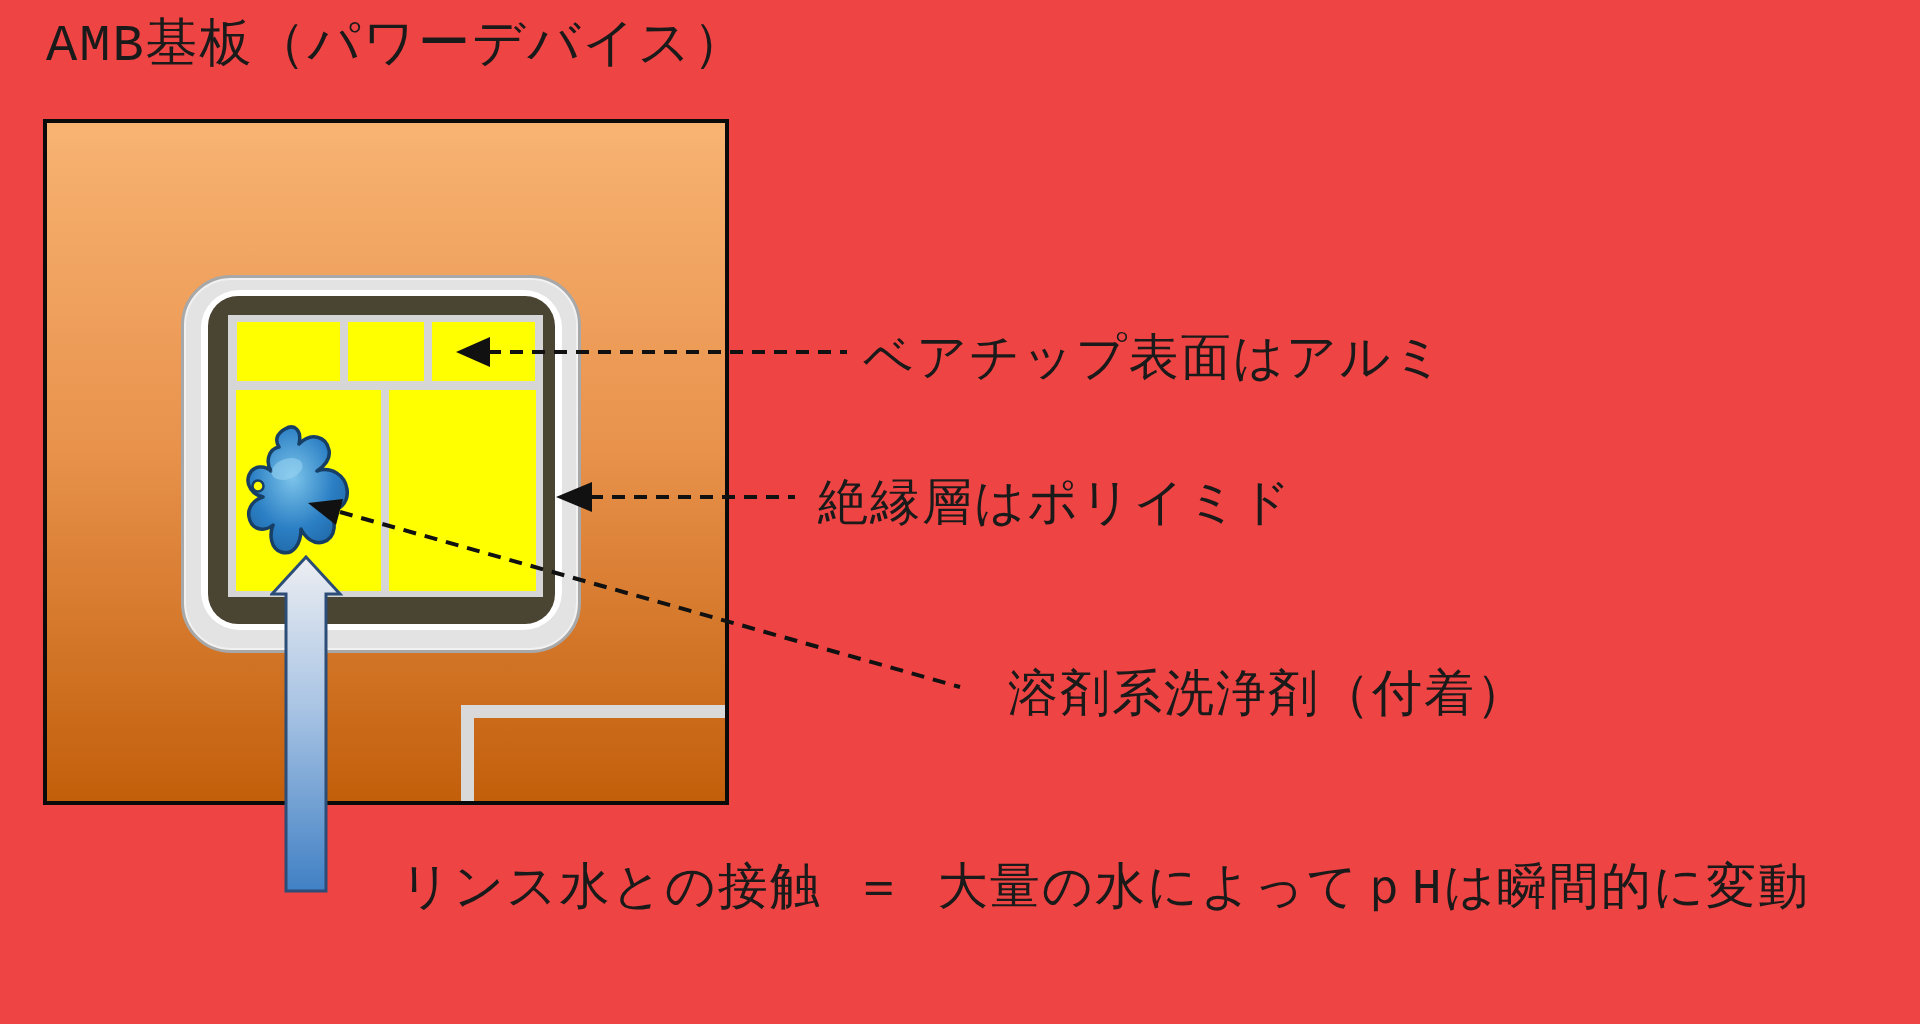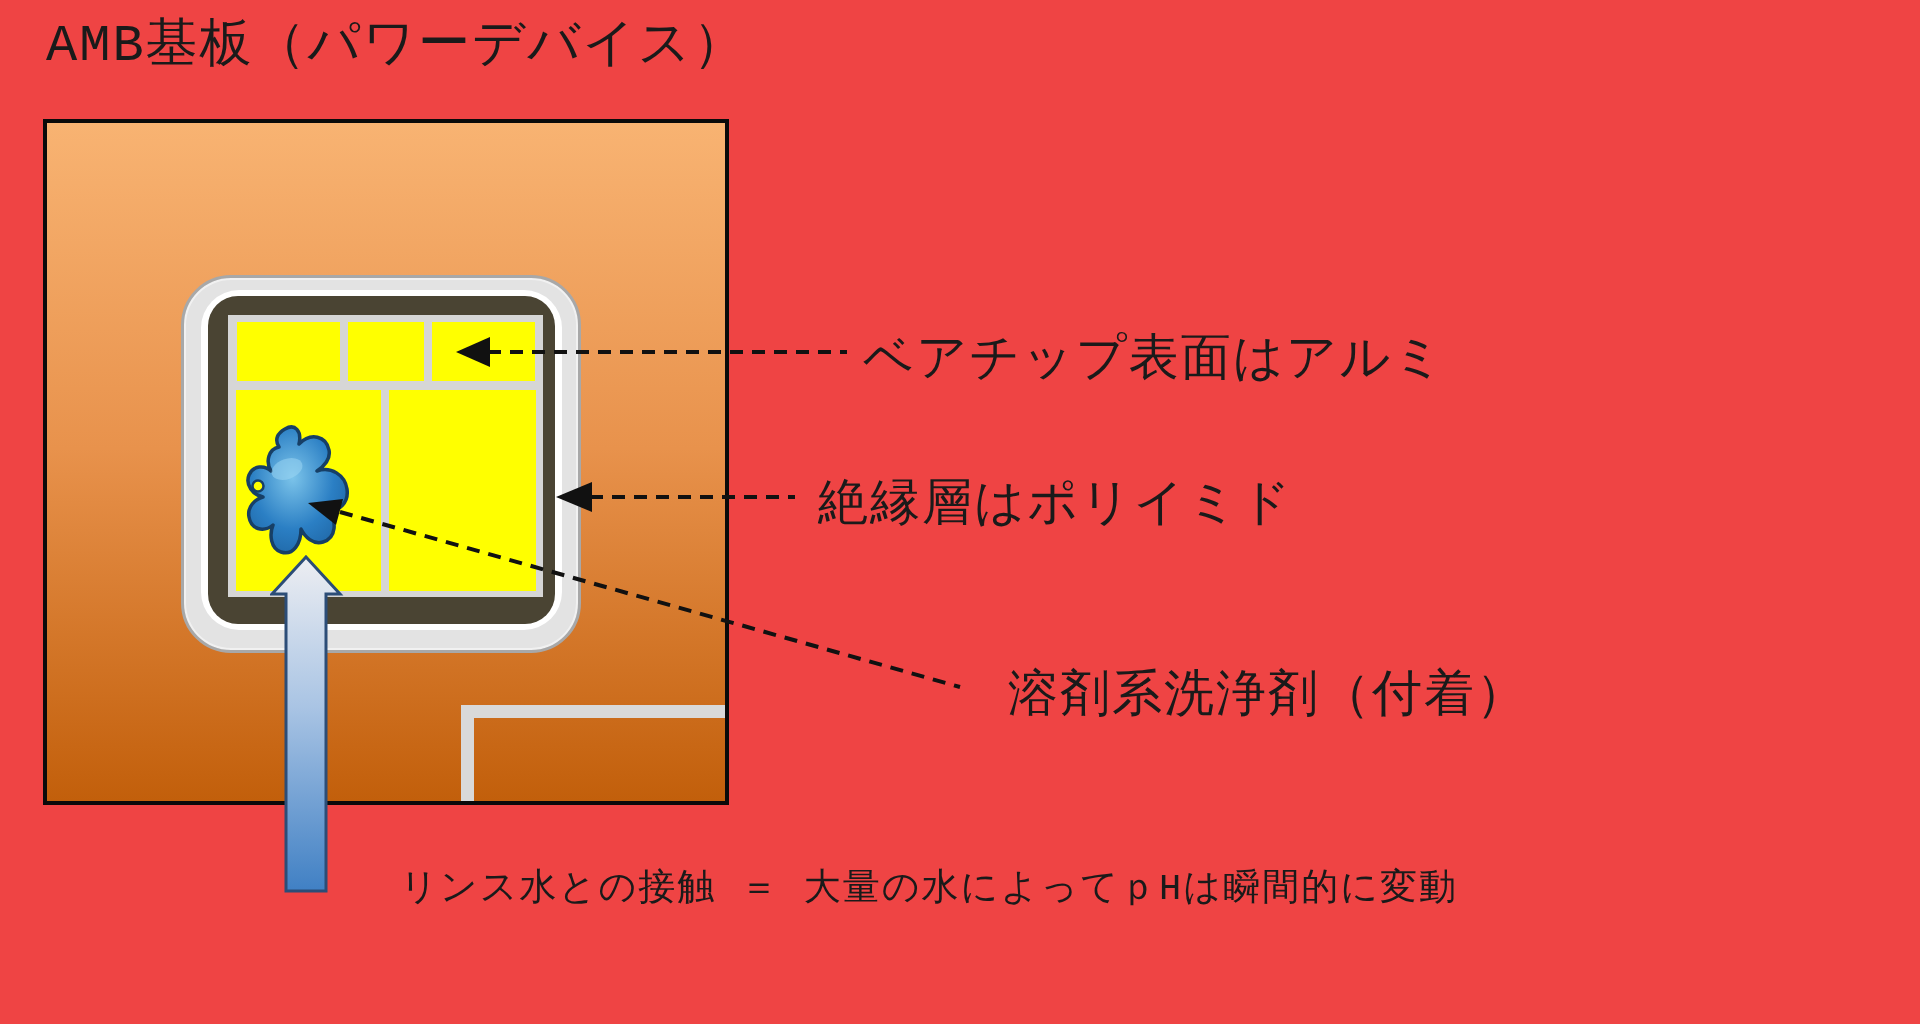--- a/index.html
+++ b/index.html
@@ -62,21 +62,21 @@
   
   #annotations{left:0;top:0;width:1920px;height:1024px;pointer-events:none;}
 
   
   .label{white-space:nowrap;font-size:50px;letter-spacing:2px;color:var(--text,#1a1a1a);}
   #label-chip{left:863px;top:324px;}
   #label-insulation{left:818px;top:469px;}
   #label-solvent{left:1008px;top:660px;}
 
   
-  #caption{left:400px;top:856px;font-size:37px;line-height:67px;letter-spacing:2px;color:var(--text,#1a1a1a);white-space:nowrap;}
+  #caption{left:400px;top:856px;font-size:50px;line-height:67px;letter-spacing:2px;color:var(--text,#1a1a1a);white-space:nowrap;}
 </style>
 </head>
 <body>
 
 <div id="canvas">
 
   <div id="title" class="abs">AMB基板（パワーデバイス）</div>
 
   <div id="substrate" class="abs">
     <div id="package-outer" class="abs"></div>

